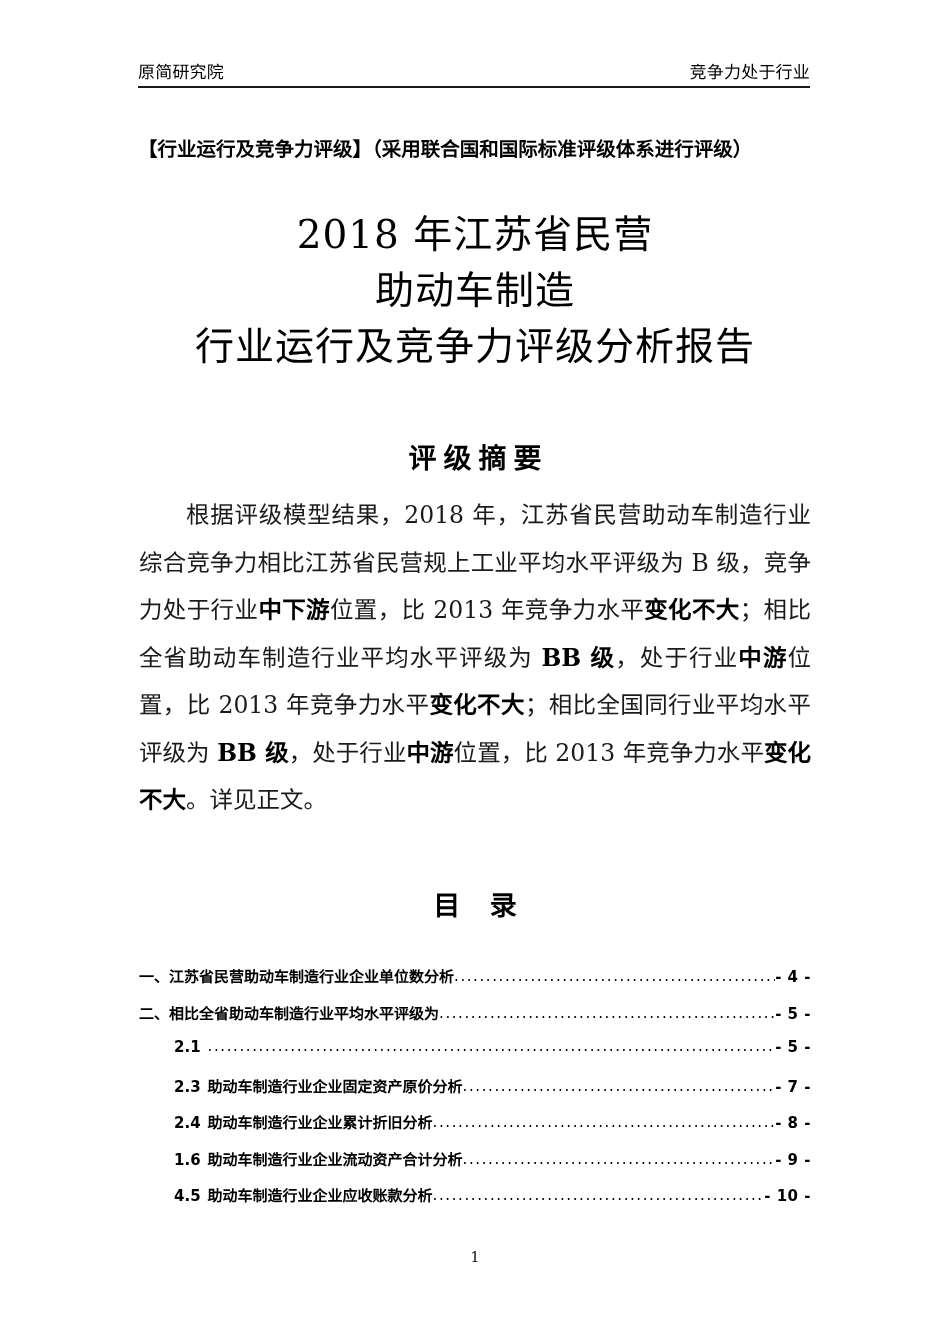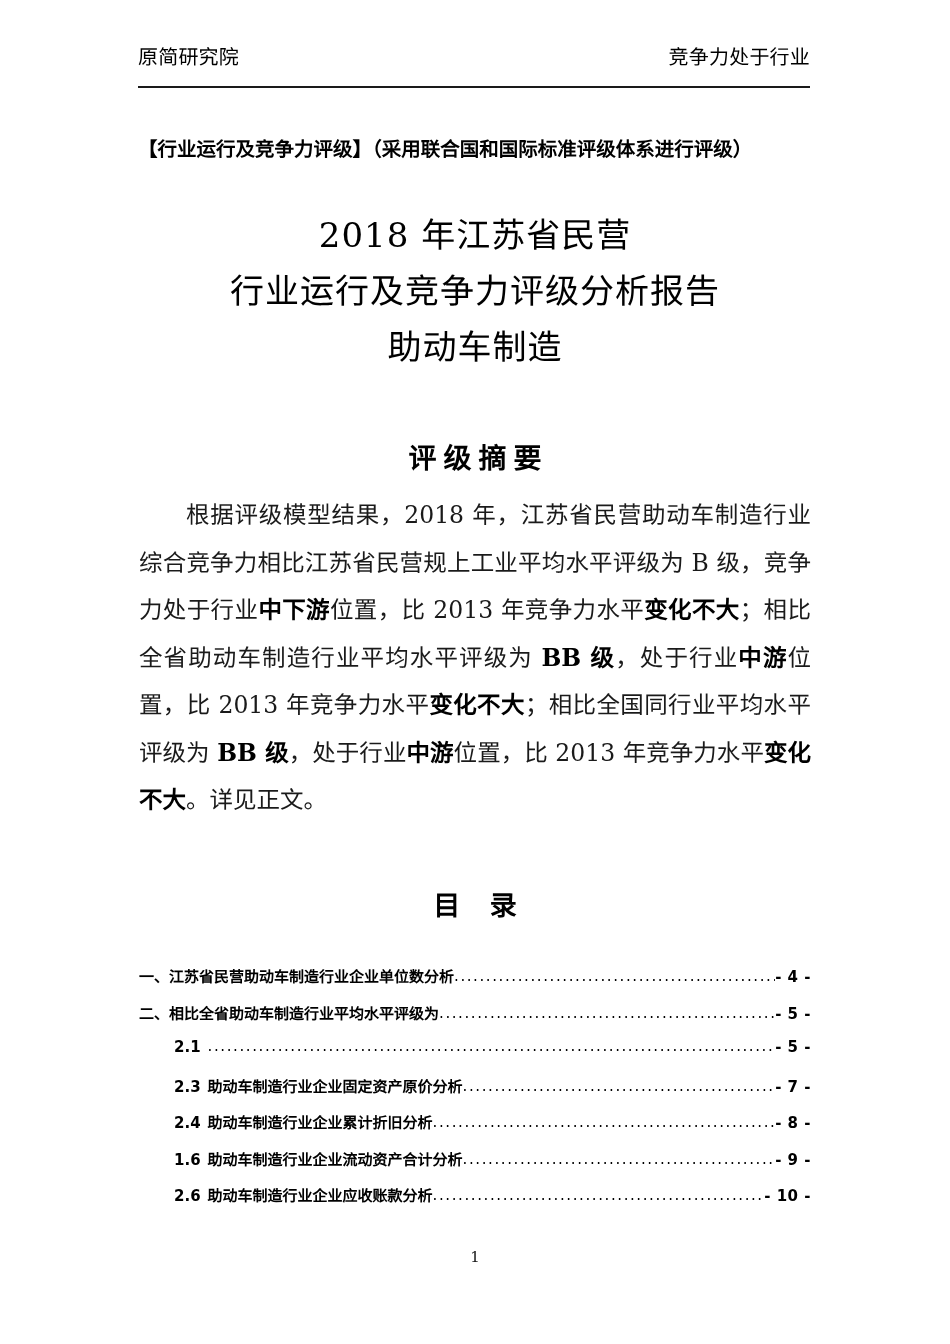--- a/index.html
+++ b/index.html
@@ -22,27 +22,27 @@
     left: 0; top: 0;
     width: 950px;
     height: 1344px;
     box-sizing: border-box;
   }
 
   
   .header {
     position: absolute;
     left: 138px;
-    top: 45px;
+    top: 62px;
     width: 672px;
     display: flex;
     justify-content: space-between;
     align-items: flex-end;
     font-family: "DejaVu Sans", "Liberation Sans", sans-serif;
-    font-size: 20px;
+    font-size: 17px;
     line-height: 1.25;
     letter-spacing: 0.2px;
     color: #000;
   }
   .header-rule {
     position: absolute;
     left: 138px;
     top: 86px;
     width: 672px;
     height: 0;
@@ -63,21 +63,21 @@
   }
 
   
   .title-block {
     position: absolute;
     left: 0;
     top: 207px;
     width: 950px;
     text-align: center;
     font-family: "DejaVu Serif", "Liberation Serif", serif;
-    font-size: 34px;
+    font-size: 39px;
     line-height: 56px;
     letter-spacing: 1px;
     color: #000;
   }
   .title-line { display: block; white-space: nowrap; }
 
   
   .section-heading {
     position: absolute;
     left: 0;
@@ -181,22 +181,22 @@
   <div class="header">
     <span>原简研究院</span>
     <span>竞争力处于行业</span>
   </div>
   <div class="header-rule"></div>
 
   <div class="bracket-line">【行业运行及竞争力评级】（采用联合国和国际标准评级体系进行评级）</div>
 
   <div class="title-block">
     <span class="title-line">2018 年江苏省民营</span>
+    <span class="title-line">助动车制造</span>
     <span class="title-line">行业运行及竞争力评级分析报告</span>
-    <span class="title-line">助动车制造</span>
   </div>
 
   <div class="section-heading" id="summary-heading">评级摘要</div>
 
   <div class="summary" id="summary-paragraph"><span>根据评级模型结果，2018 年，江苏省民营助动车制造行业综合竞争力相比江苏省民营规上工业平均水平评级为 B 级，竞争力处于行业</span><b>中下游</b><span>位置，比 2013 年竞争力水平</span><b>变化不大</b><span>；相比全省助动车制造行业平均水平评级为 </span><b>BB 级</b><span>，处于行业</span><b>中游</b><span>位置，比 2013 年竞争力水平</span><b>变化不大</b><span>；相比全国同行业平均水平评级为 </span><b>BB 级</b><span>，处于行业</span><b>中游</b><span>位置，比 2013 年竞争力水平</span><b>变化不大</b><span>。详见正文。</span></div>
 
   <div class="section-heading" id="toc-heading">目 录</div>
 
   <div class="toc" id="toc-list">
       <div class="toc-row">
@@ -226,21 +226,21 @@
         <span class="toc-leader"></span>
         <span class="toc-page">- 8 -</span>
       </div>
       <div class="toc-row level2">
         <span class="toc-num">1.6</span>
         <span class="toc-label">助动车制造行业企业流动资产合计分析</span>
         <span class="toc-leader"></span>
         <span class="toc-page">- 9 -</span>
       </div>
       <div class="toc-row level2">
-        <span class="toc-num">2.6</span>
+        <span class="toc-num">4.5</span>
         <span class="toc-label">助动车制造行业企业应收账款分析</span>
         <span class="toc-leader"></span>
         <span class="toc-page">- 10 -</span>
       </div>
     </div>
 
   <div class="footer">1</div>
 
 </div>
 

